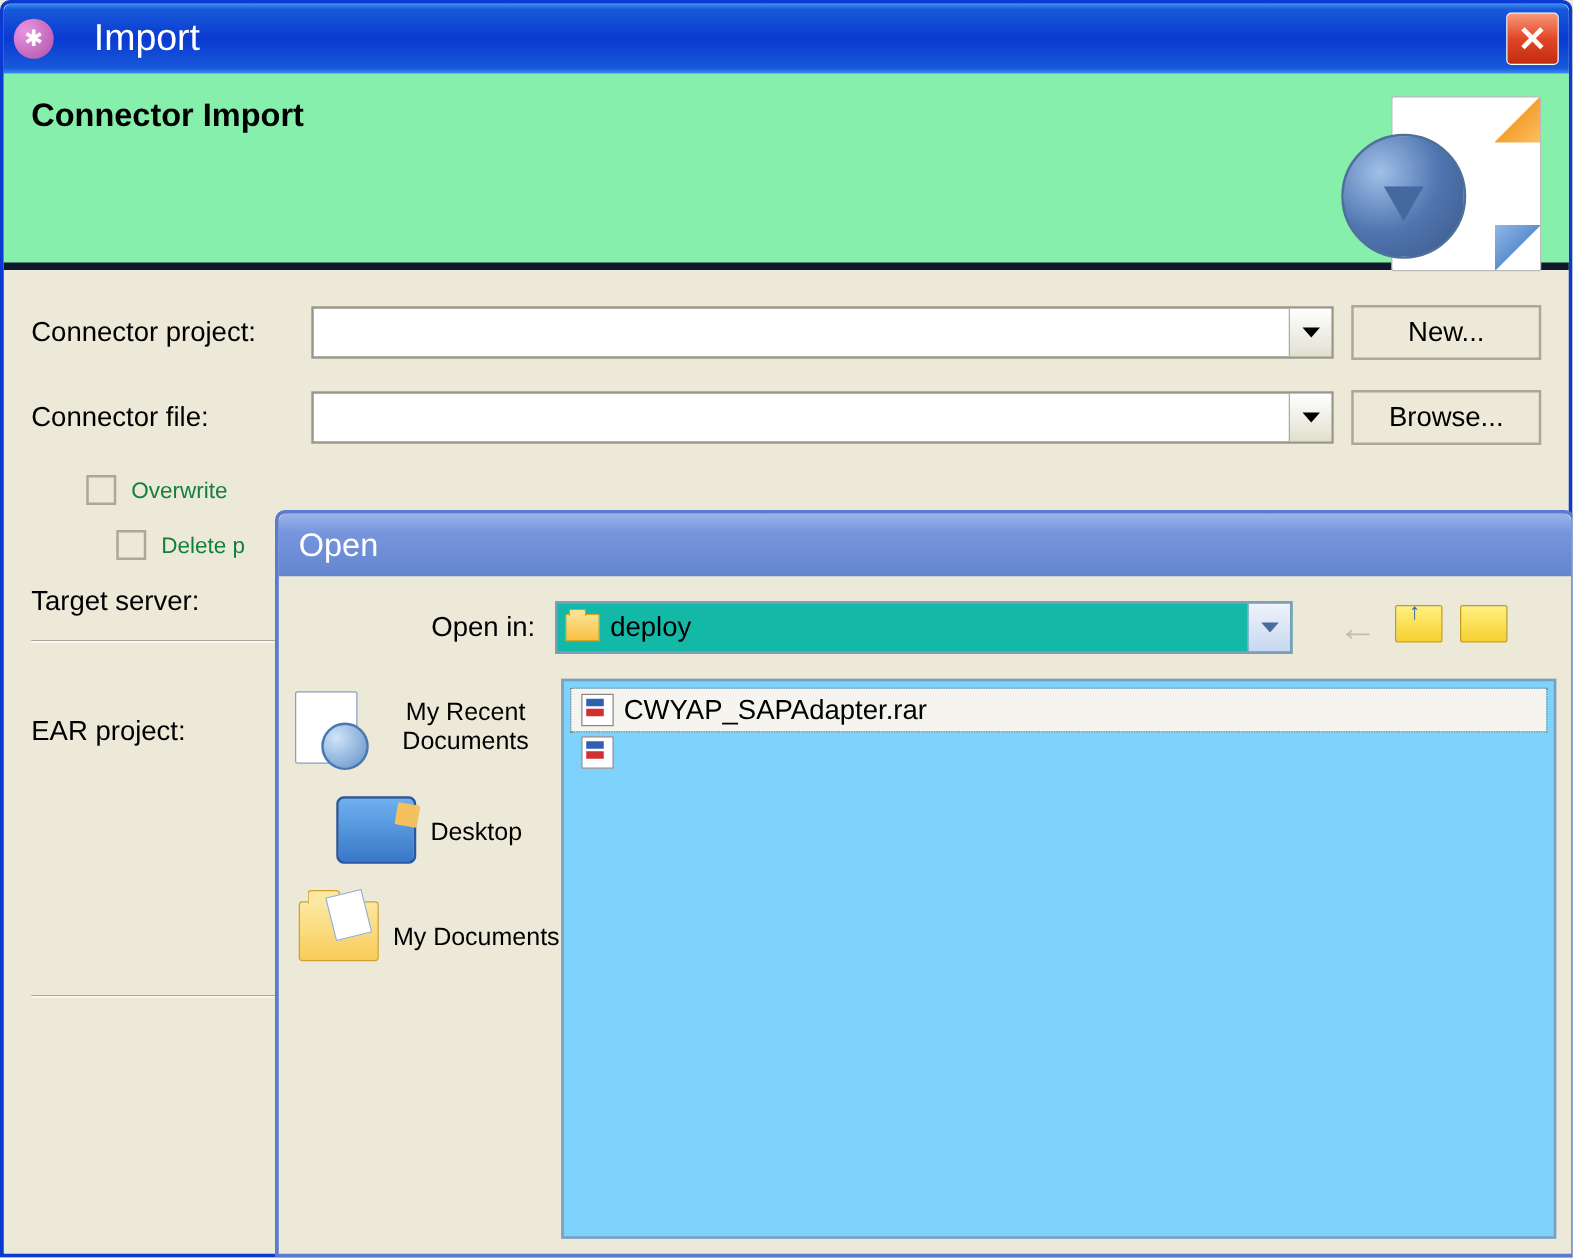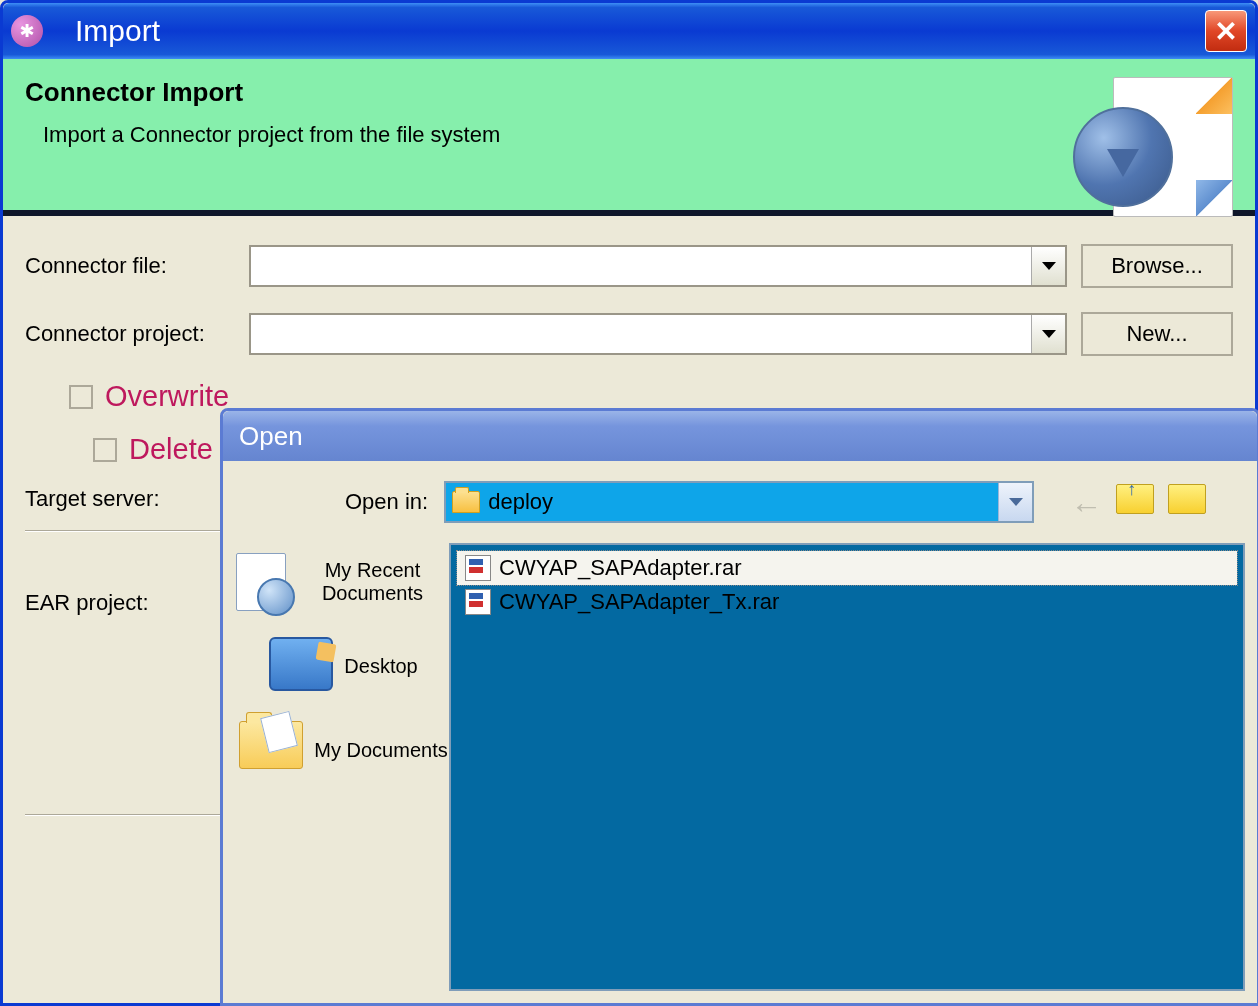--- a/index.html
+++ b/index.html
@@ -211,22 +211,22 @@
       margin-bottom: 20px;
     }
     .checkbox-row.second { margin-left: 68px; }
     .checkbox-box {
       width: 24px;
       height: 24px;
       border: 2px solid #aca899;
       background: #ece9d8;
     }
     .checkbox-label {
-      font-size: 29px;
-      color: #be185d;
+      font-size: 18px;
+      color: #15803d;
     }
     .hr-line {
       border: none;
       border-top: 1px solid #aca899;
       border-bottom: 1px solid #fff;
       margin: 18px 0;
     }
 
     
     .open-dialog {
@@ -264,21 +264,21 @@
       margin-bottom: 20px;
       padding-left: 110px;
     }
     .lookin-label {
       font-size: 22px;
       color: #000;
     }
     .lookin-combo {
       width: 590px;
       height: 42px;
-      background: #0ea5e9;
+      background: #14b8a6;
       border: 2px solid #7f9db9;
       display: flex;
       align-items: center;
       padding-left: 6px;
       gap: 8px;
     }
     .folder-icon-small {
       width: 28px;
       height: 22px;
       background: linear-gradient(to bottom, #fce090, #f8c040);
@@ -443,21 +443,21 @@
       right: 8px;
       width: 28px;
       height: 34px;
       background: white;
       border: 1px solid #98b0d0;
       transform: rotate(-14deg);
     }
 
     .file-list {
       flex: 1;
-      background: #0369a1;
+      background: #7dd3fc;
       border: 2px solid #7f9db9;
       padding: 6px;
     }
     .file-item {
       display: flex;
       align-items: center;
       gap: 8px;
       padding: 4px 8px;
       font-size: 22px;
       cursor: pointer;
@@ -500,45 +500,44 @@
     <div class="title-icon"></div>
     <div class="title-text">Import</div>
     <div class="close-btn">
       <span>✕</span>
     </div>
   </div>
 
   <div class="header-section">
     <div class="header-text">
       <div class="header-title">Connector Import</div>
-      <div class="header-desc">Import a Connector project from the file system</div>
     </div>
     <div class="header-icon">
       <div class="header-icon-page"></div>
       <div class="header-icon-circle"></div>
     </div>
   </div>
 
   <div class="form-section">
+    <div class="form-row">
+      <div class="form-label">Connector project:</div>
+      <div class="combo-wrap">
+        <input class="combo-input" value="" style="">
+        <div class="combo-arrow"></div>
+      </div>
+      <button class="form-btn">New...</button>
+    </div>
+
     <div class="form-row">
       <div class="form-label">Connector file:</div>
       <div class="combo-wrap">
         <input class="combo-input" value="" style="">
         <div class="combo-arrow"></div>
       </div>
       <button class="form-btn">Browse...</button>
-    </div>
-
-    <div class="form-row">
-      <div class="form-label">Connector project:</div>
-      <div class="combo-wrap">
-        <input class="combo-input" value="" style="">
-        <div class="combo-arrow"></div>
-      </div>
-      <button class="form-btn">New...</button>
     </div>
 
     <div class="checkbox-row">
       <div class="checkbox-box"></div>
       <div class="checkbox-label">Overwrite</div>
     </div>
     <div class="checkbox-row second">
       <div class="checkbox-box"></div>
       <div class="checkbox-label">Delete p</div>
     </div>
@@ -593,18 +592,17 @@
         </div>
       </div>
 
       <div class="file-list">
         <div class="file-item selected">
           <div class="rar-icon"></div>
           <span>CWYAP_SAPAdapter.rar</span>
         </div>
         <div class="file-item">
           <div class="rar-icon"></div>
-          <span>CWYAP_SAPAdapter_Tx.rar</span>
         </div>
       </div>
     </div>
   </div>
 </div>
 
 </body></html>

